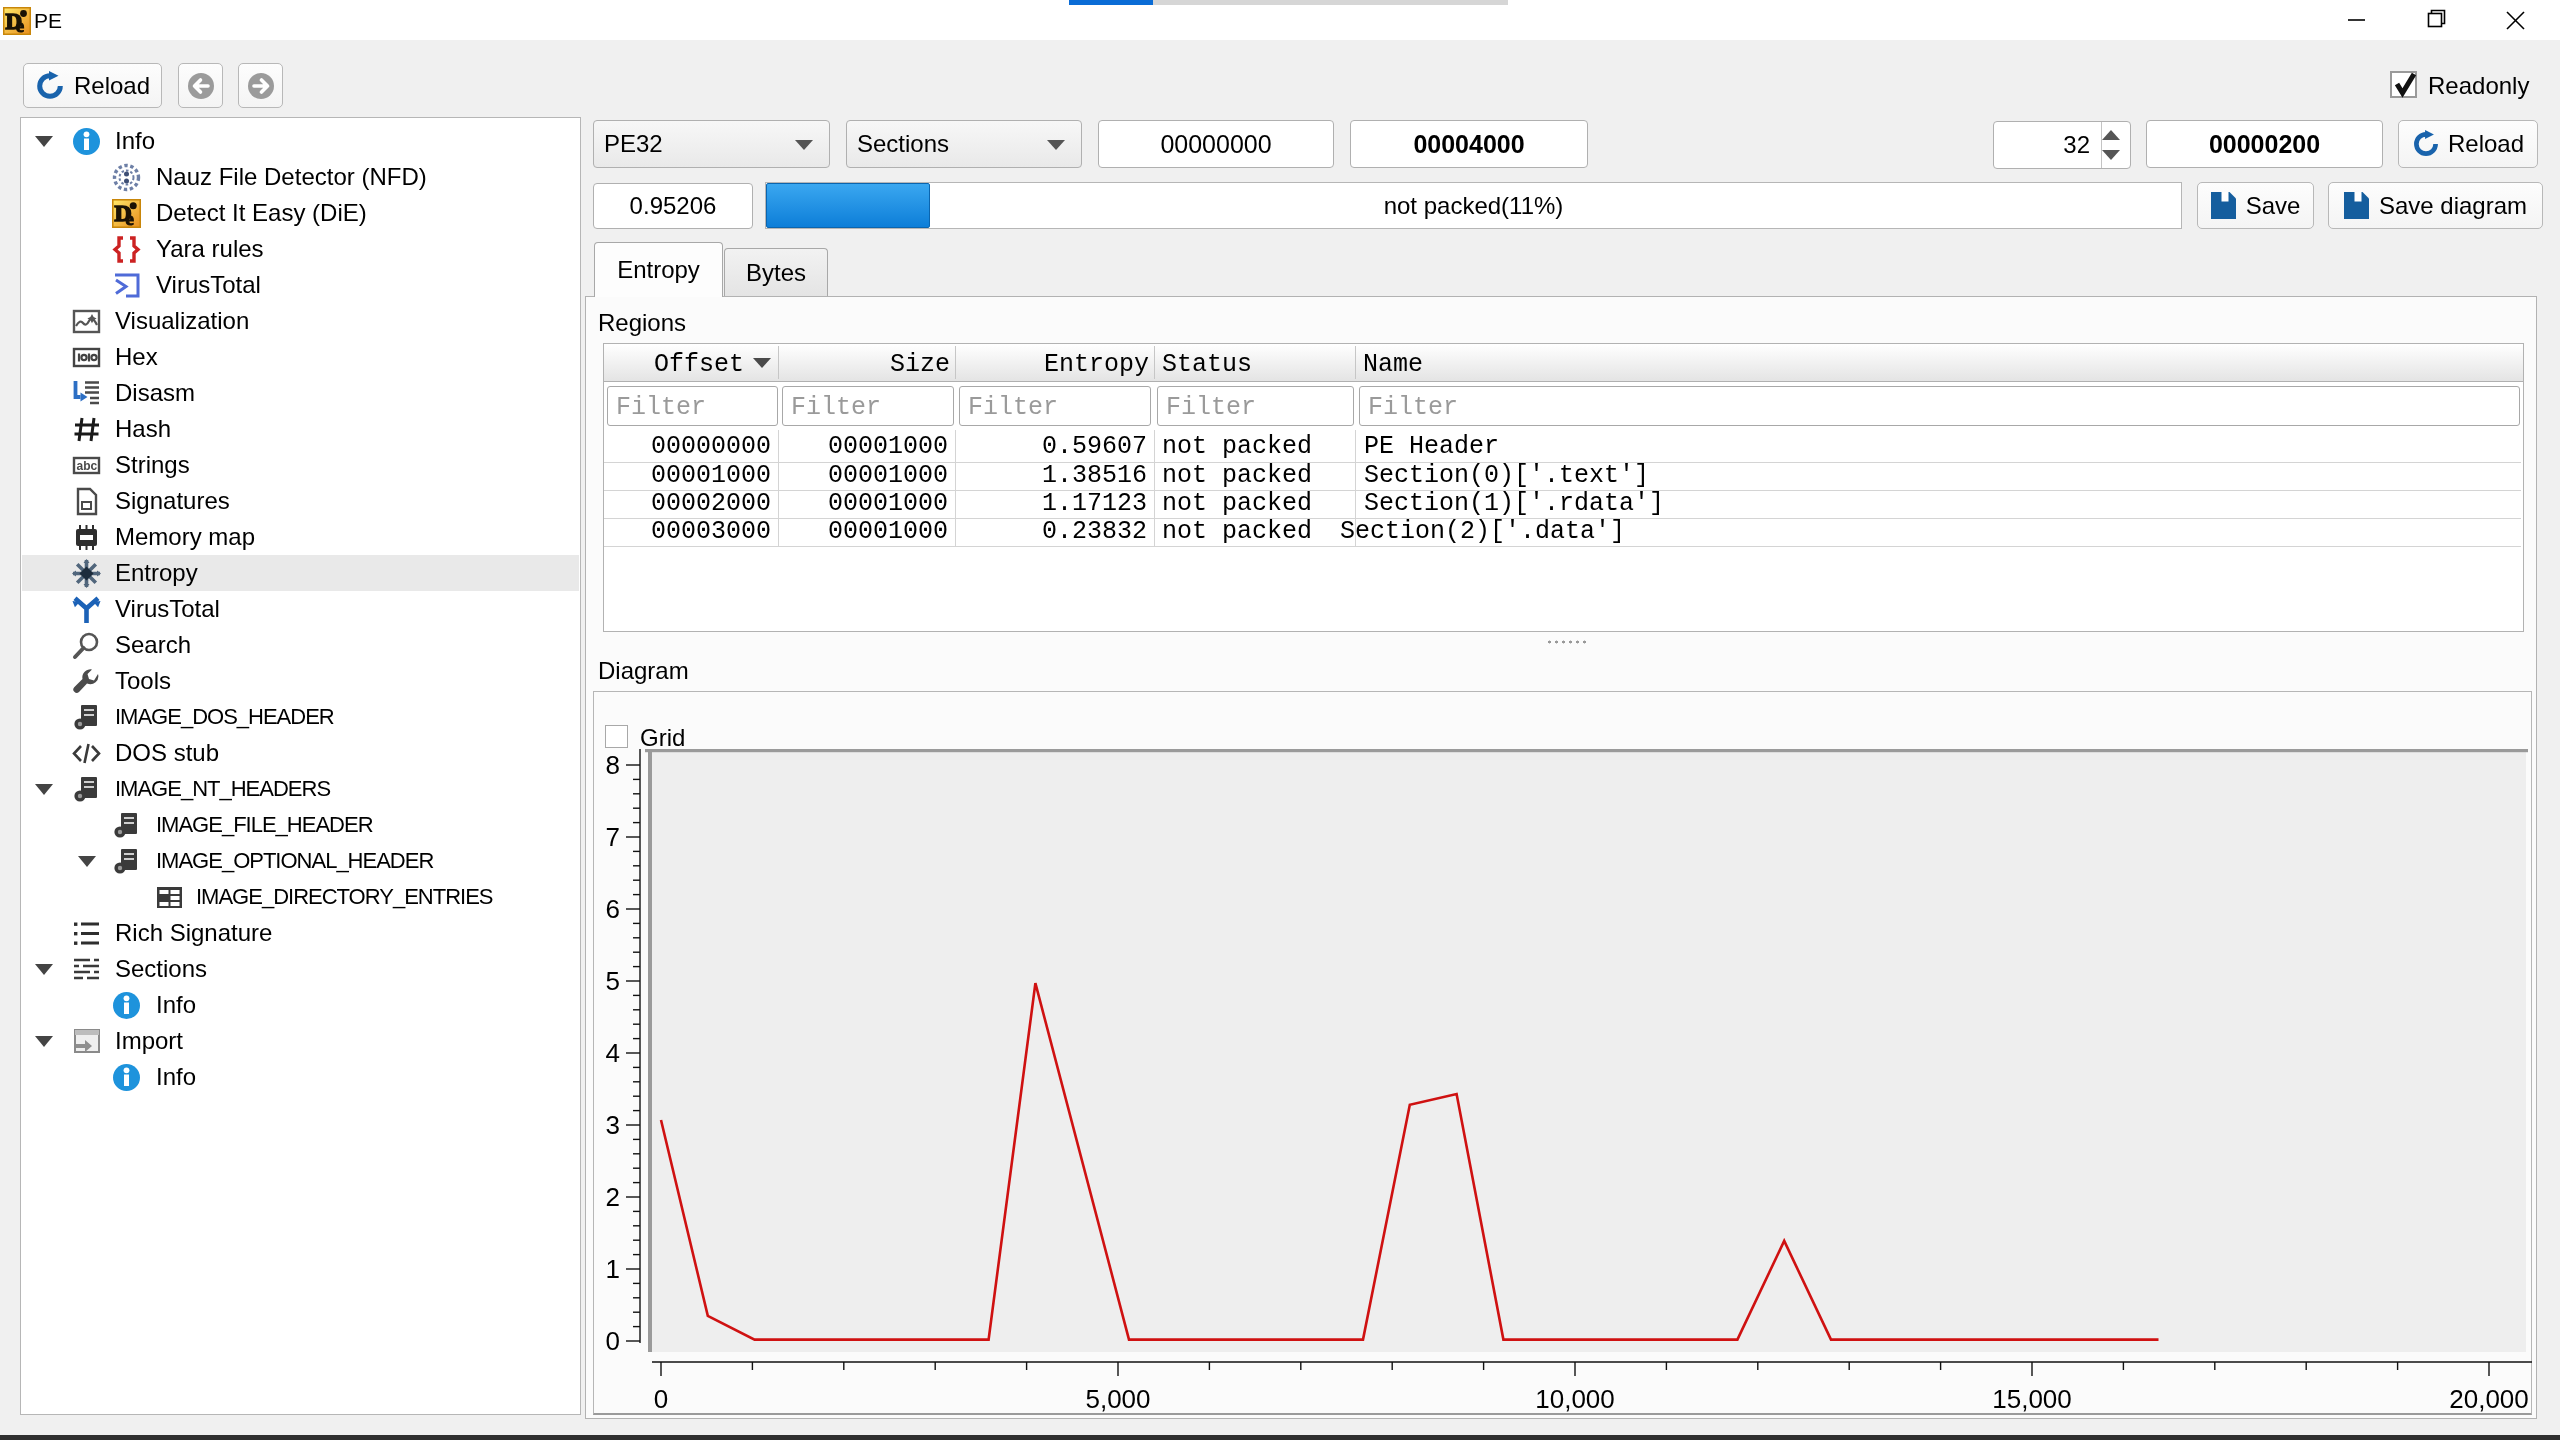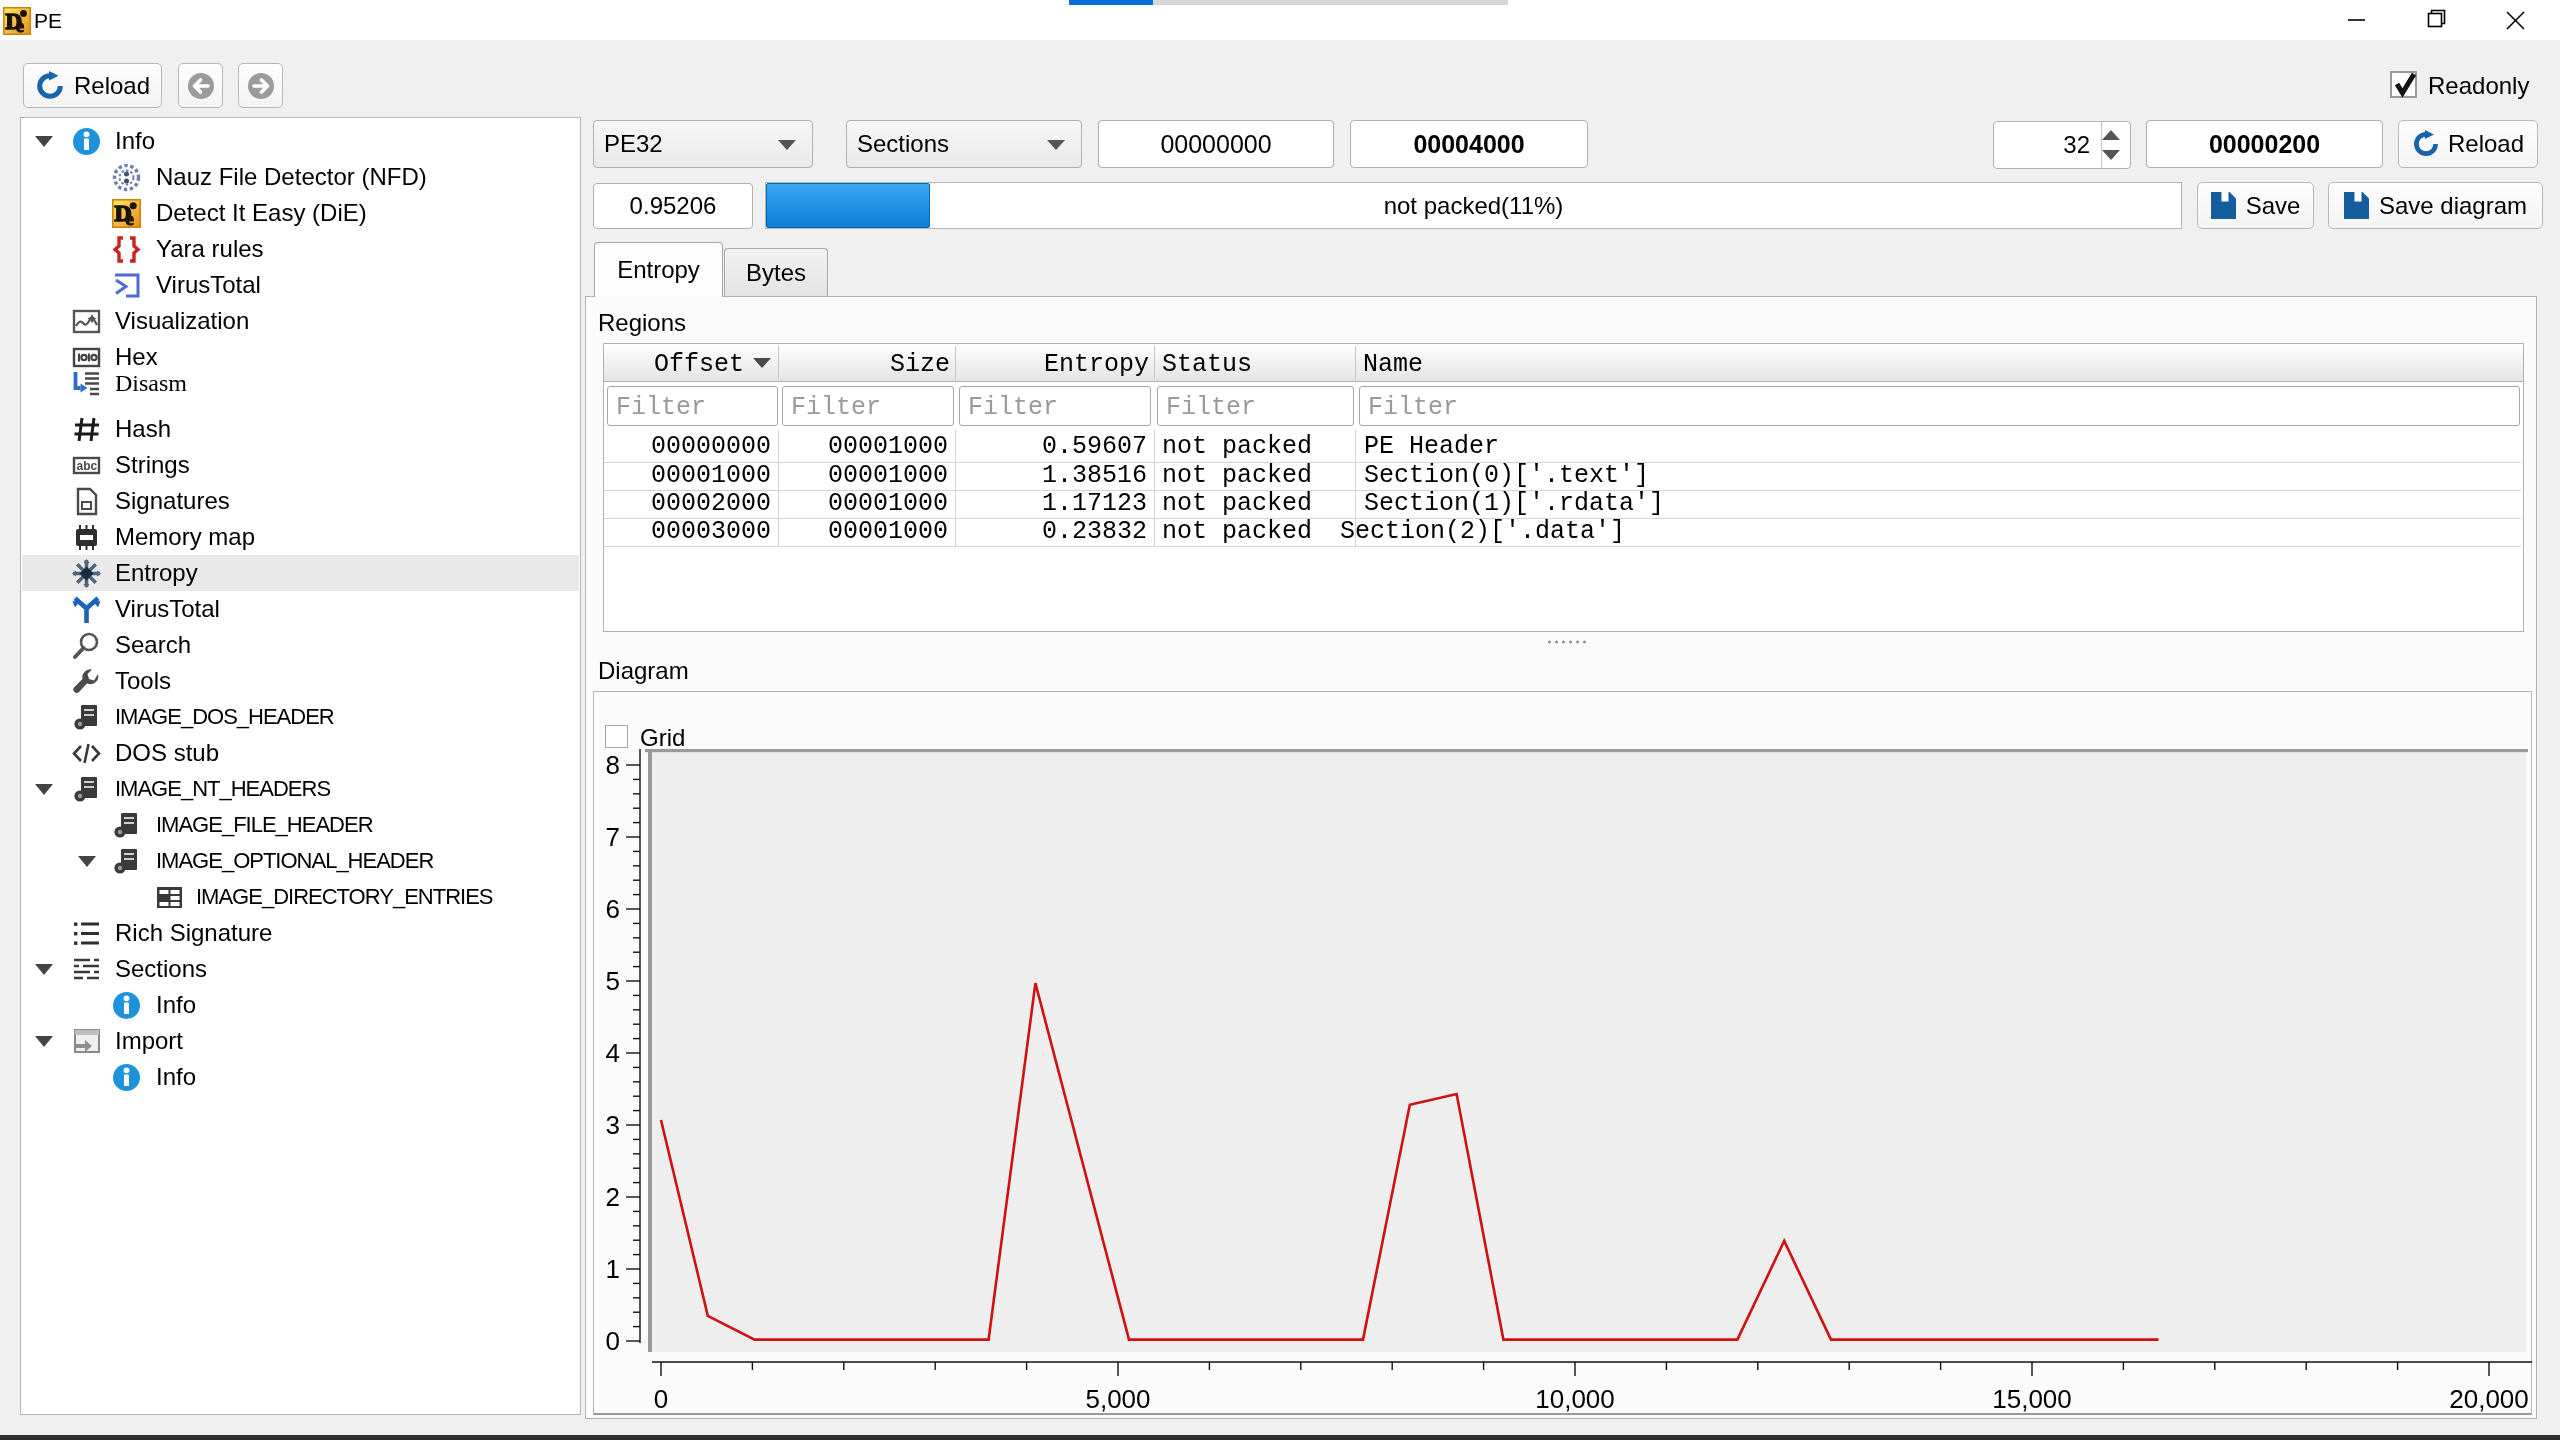--- a/index.html
+++ b/index.html
@@ -152,21 +152,21 @@
         <rect x="2" y="6" width="25" height="17" fill="none" stroke="#444" stroke-width="2.4"></rect>
         <g stroke="#444" stroke-width="2.2" fill="none">
           <path d="M7 10.5 v8"></path>
           <circle cx="12" cy="14.5" r="2.6"></circle>
           <path d="M17 10.5 v8"></path>
           <circle cx="22" cy="14.5" r="2.6"></circle>
         </g>
       </svg>
  <span class="tlab" style="left:93px;">Hex</span>
     </div>
-<div class="trow" style="top:248px;font-family:Liberation Serif, serif;">
+<div class="trow" style="top:257px;">
  <svg class="ticon" style="left:50px" width="29" height="29" viewBox="0 0 29 29">
         <g stroke="#4a4a4a" stroke-width="2.6" fill="none">
           <path d="M13 3.5 h14 M13 8.5 h14 M13 13.5 h14 M18 19 h9 M18 24 h9"></path>
         </g>
         <path d="M3.5 2 v16 h5" fill="none" stroke="#2d6fc4" stroke-width="3.8"></path>
         <path d="M8.5 13.5 l7 4.5 l-7 4.5 z" fill="#2d6fc4"></path>
       </svg>
  <span class="tlab" style="left:93px;">Disasm</span>
     </div>
 <div class="trow" style="top:293px;">
@@ -342,21 +342,21 @@
 <div class="trow" style="top:941px;">
  <svg class="ticon" style="left:90px" width="29" height="29" viewBox="0 0 29 29">
         <circle cx="14.5" cy="14.5" r="13.5" fill="#1e93dc"></circle>
         <rect x="12" y="11.5" width="5" height="11.5" fill="#fff"></rect>
         <circle cx="14.5" cy="7.3" r="2.9" fill="#fff"></circle>
       </svg>
  <span class="tlab" style="left:134px;">Info</span>
     </div>
 </div>
 
-<div class="combo" style="left:593px;top:120px;width:220px;height:48px;">
+<div class="combo" style="left:593px;top:120px;width:237px;height:48px;">
     <span style="margin-left:10px;font-size:24px;">PE32</span>
     <span class="carr"></span>
   </div>
 <div class="combo" style="left:846px;top:120px;width:236px;height:48px;">
     <span style="margin-left:10px;font-size:24px;">Sections</span>
     <span class="carr"></span>
   </div>
 <div class="field" style="left:1098px;top:120px;width:236px;height:48px;justify-content:center;font-size:25px;">00000000</div>
 <div class="field" style="left:1350px;top:120px;width:238px;height:48px;justify-content:center;font-size:25px;font-weight:bold;">00004000</div>
 <div class="field" style="left:1993px;top:121px;width:138px;height:48px;">

